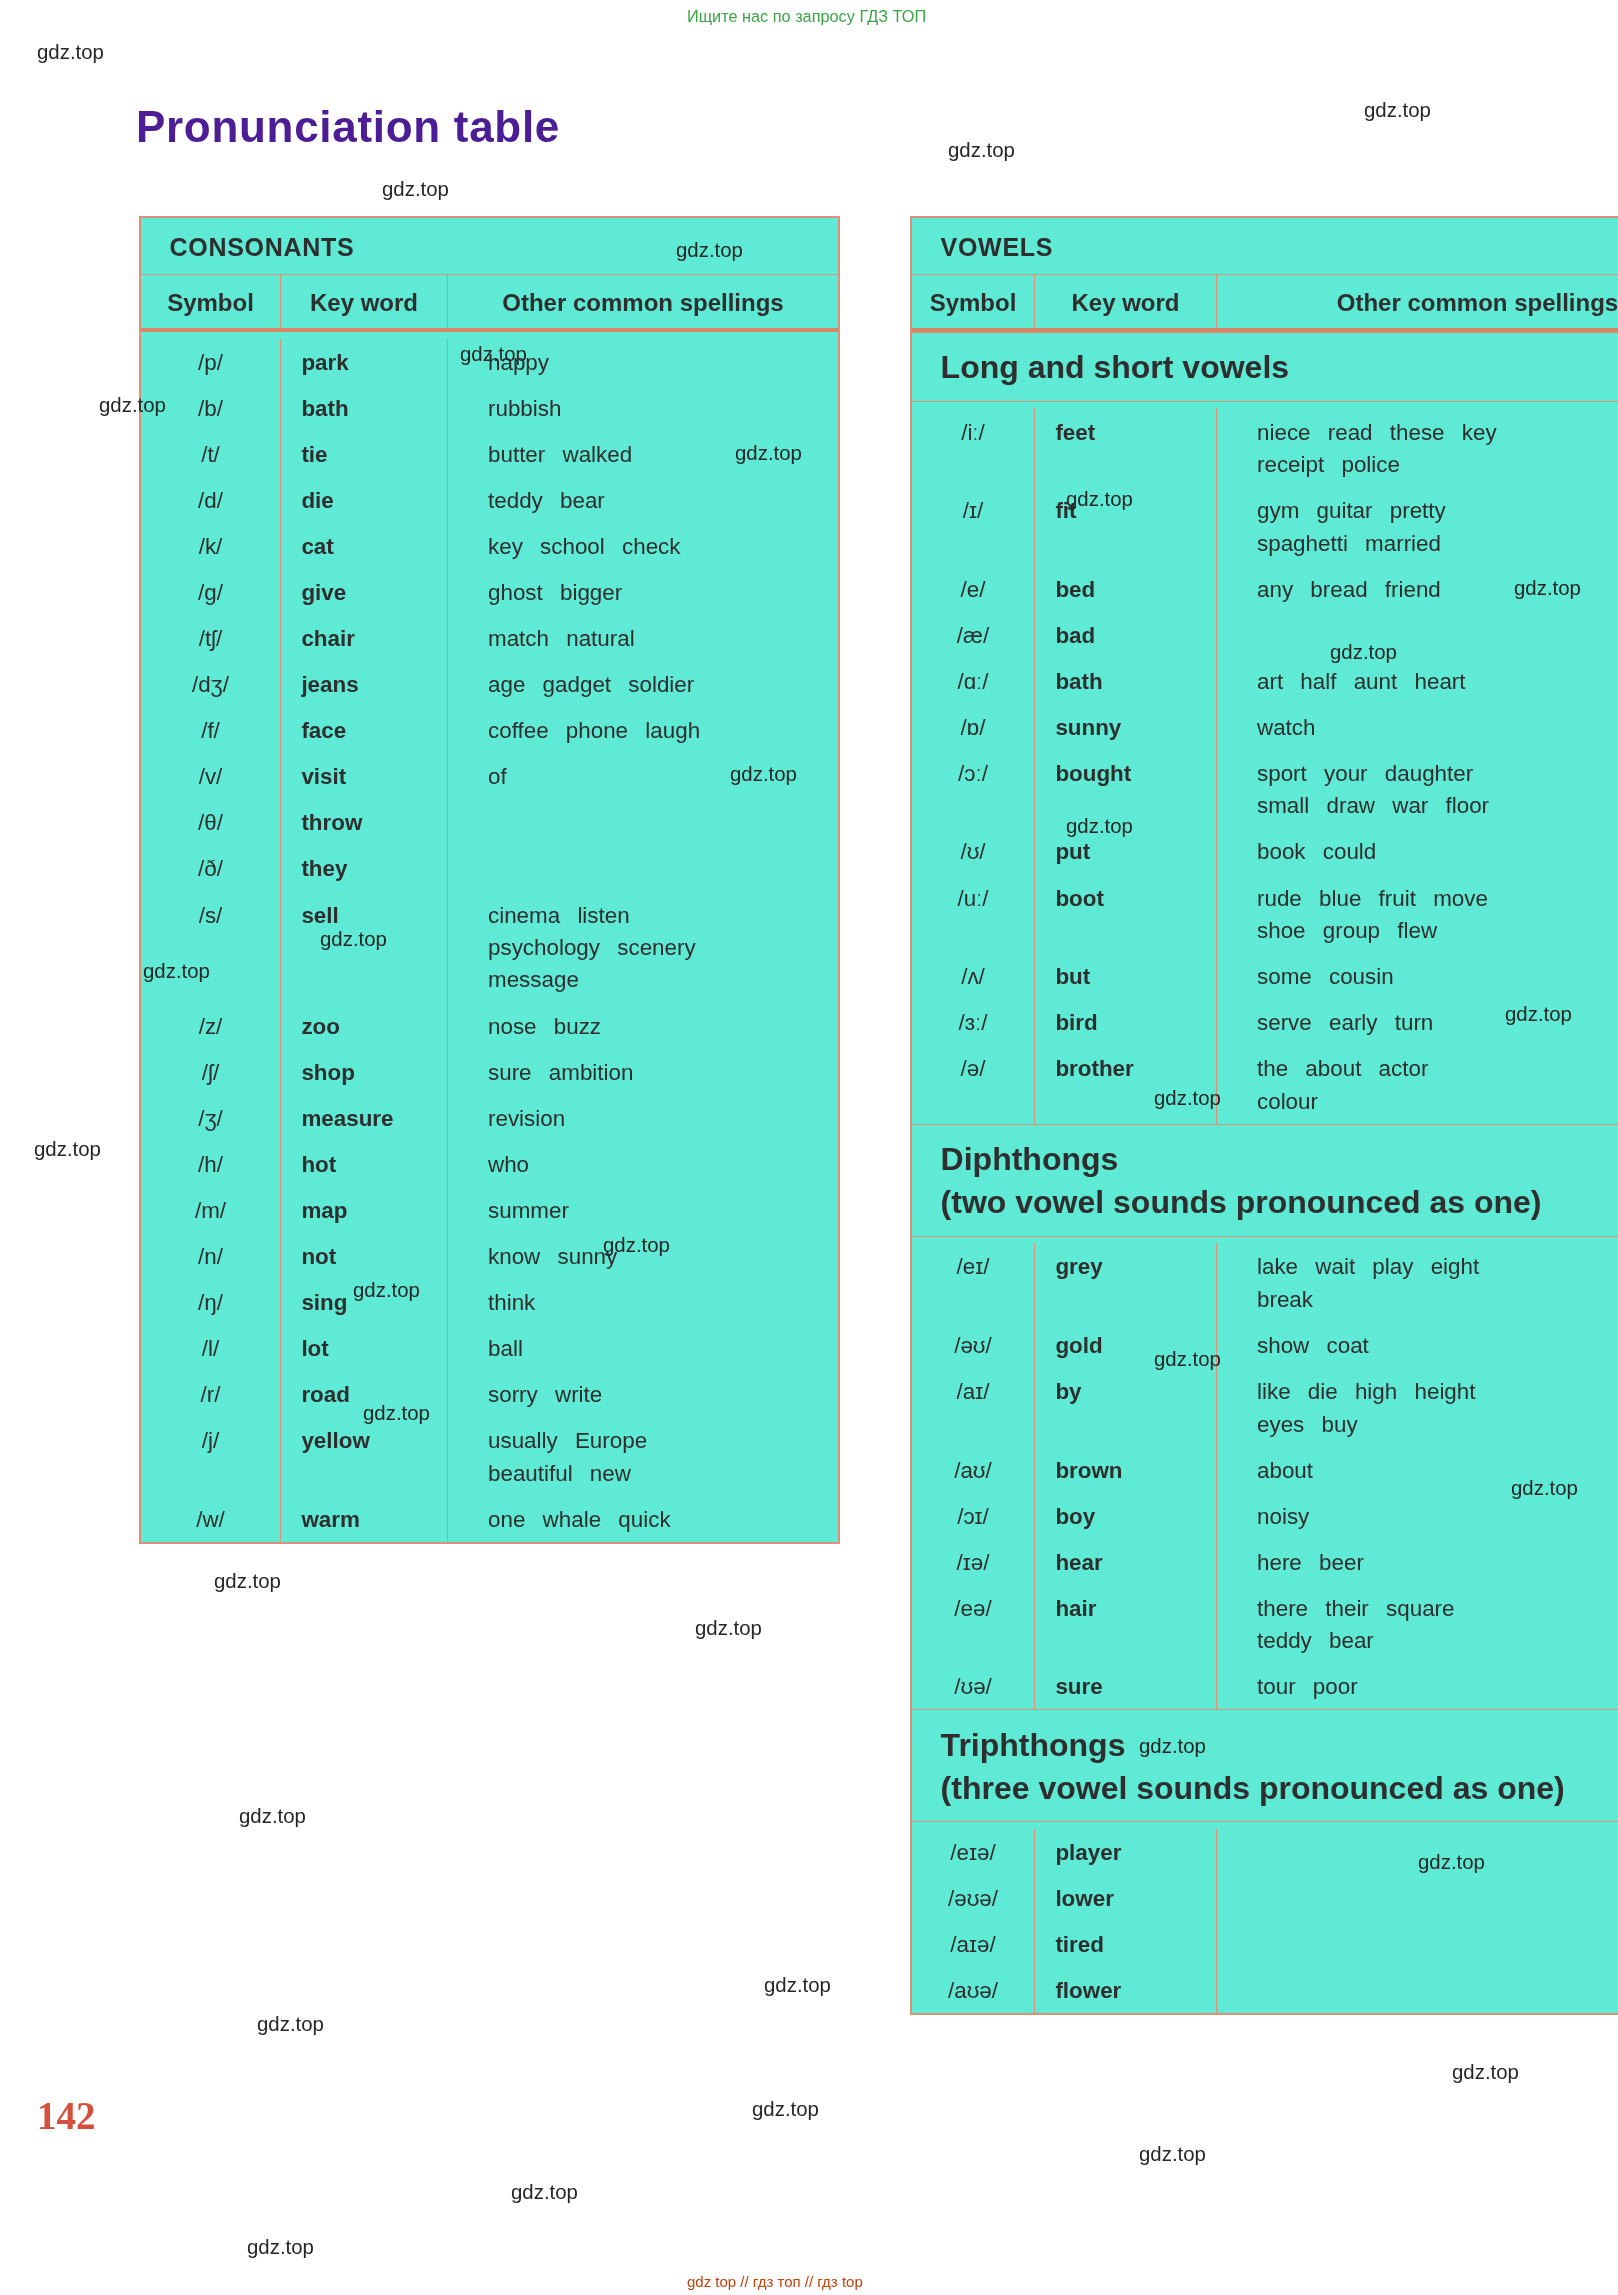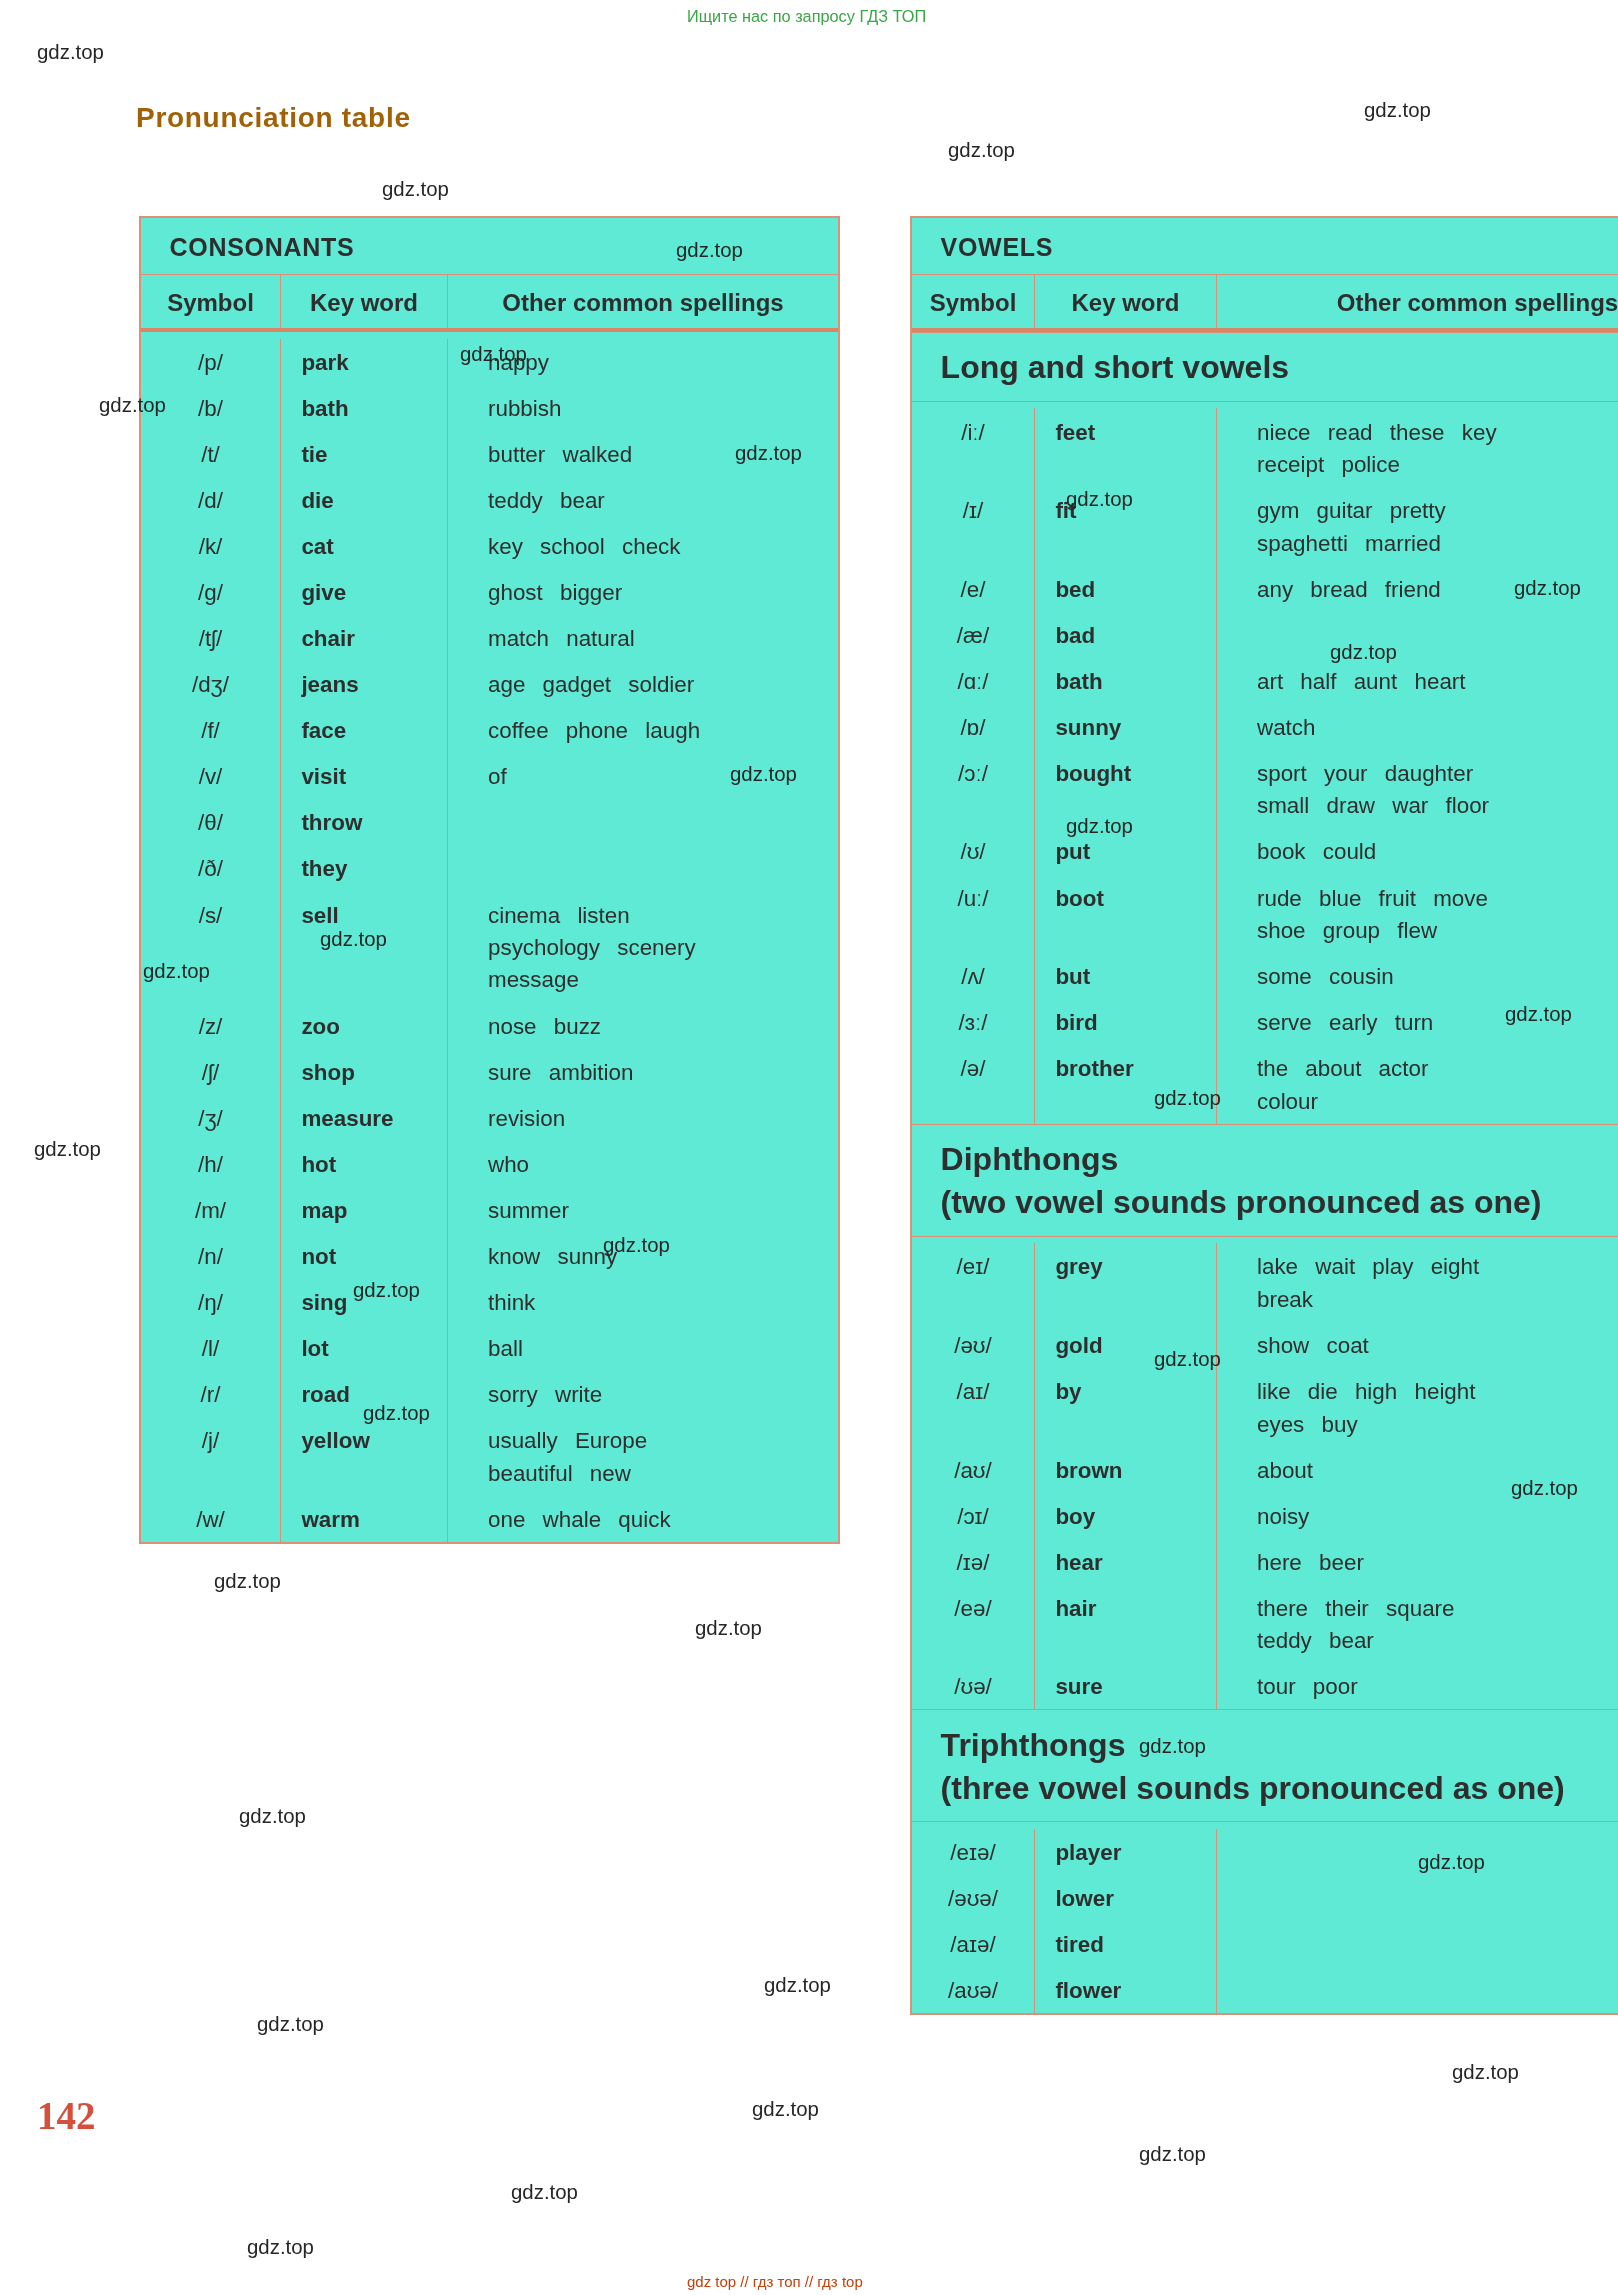--- a/index.html
+++ b/index.html
@@ -15,21 +15,21 @@
   .top-note{
     position:absolute; top:6.8px; left:687px;
     font-size:16.3px; color:#3aa545;
   }
   .bottom-note{
     position:absolute; top:2273px; left:687px;
     font-size:15px; color:#c2410c;
   }
   .title{
     position:absolute; left:136px; top:102px; margin:0;
-    font-size:28px; font-weight:bold; color:#a16207;
+    font-size:44px; font-weight:bold; color:#4c1d95;
     letter-spacing:0.7px;
   }
   .page-number{
     position:absolute; left:37px; top:2093px;
     font-family:"Liberation Serif", serif;
     font-size:39px; font-weight:bold; color:#d5503c;
   }
   .ptable{
     position:absolute;
     background:#5eead4;

